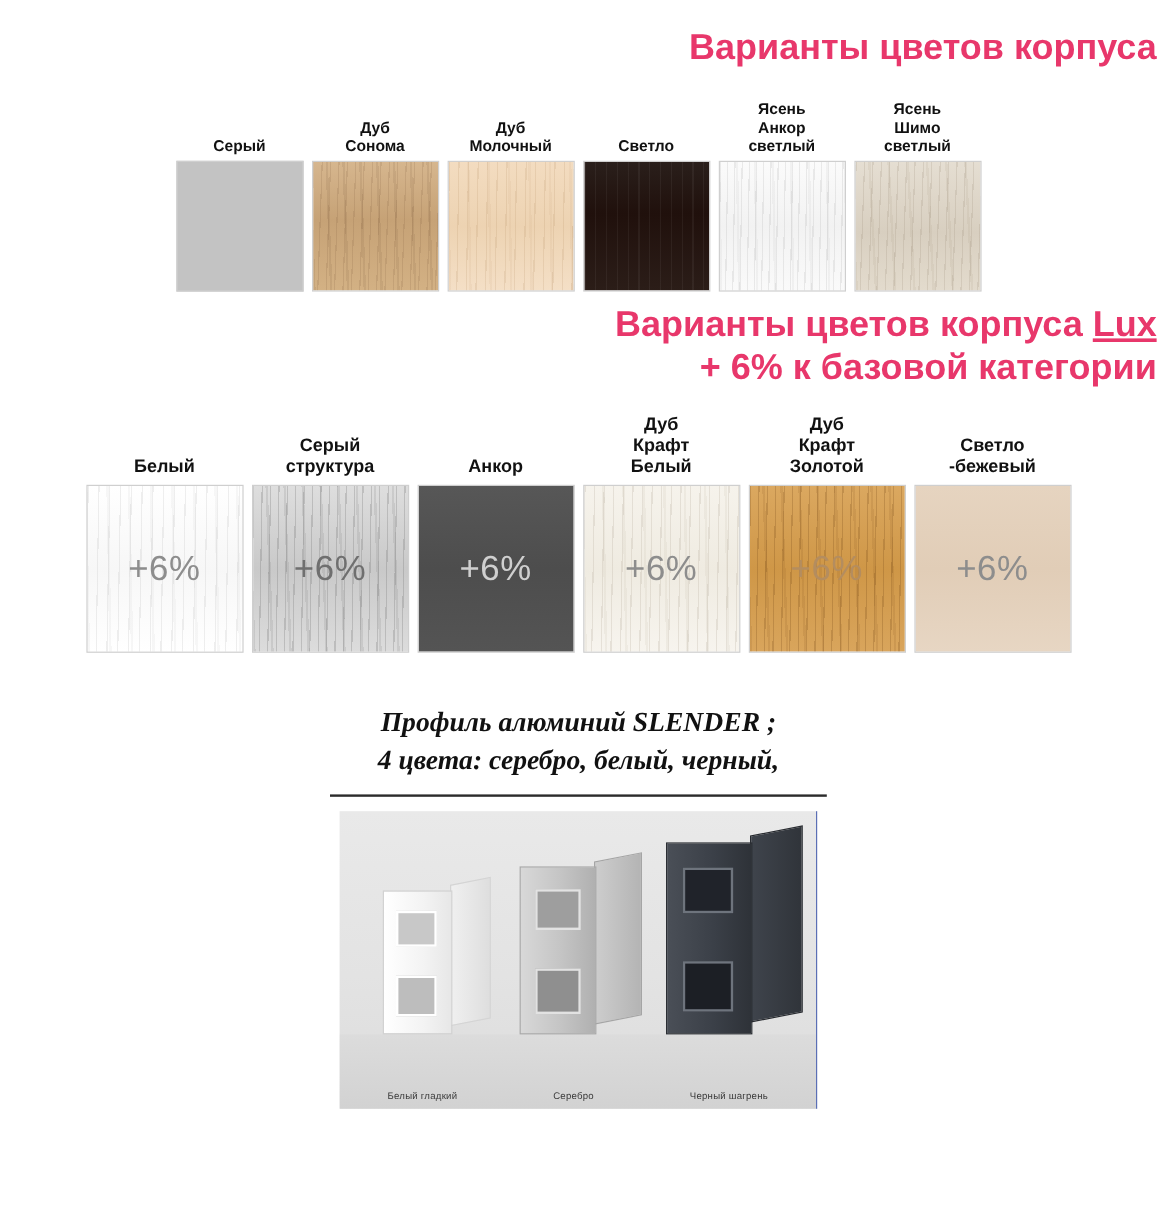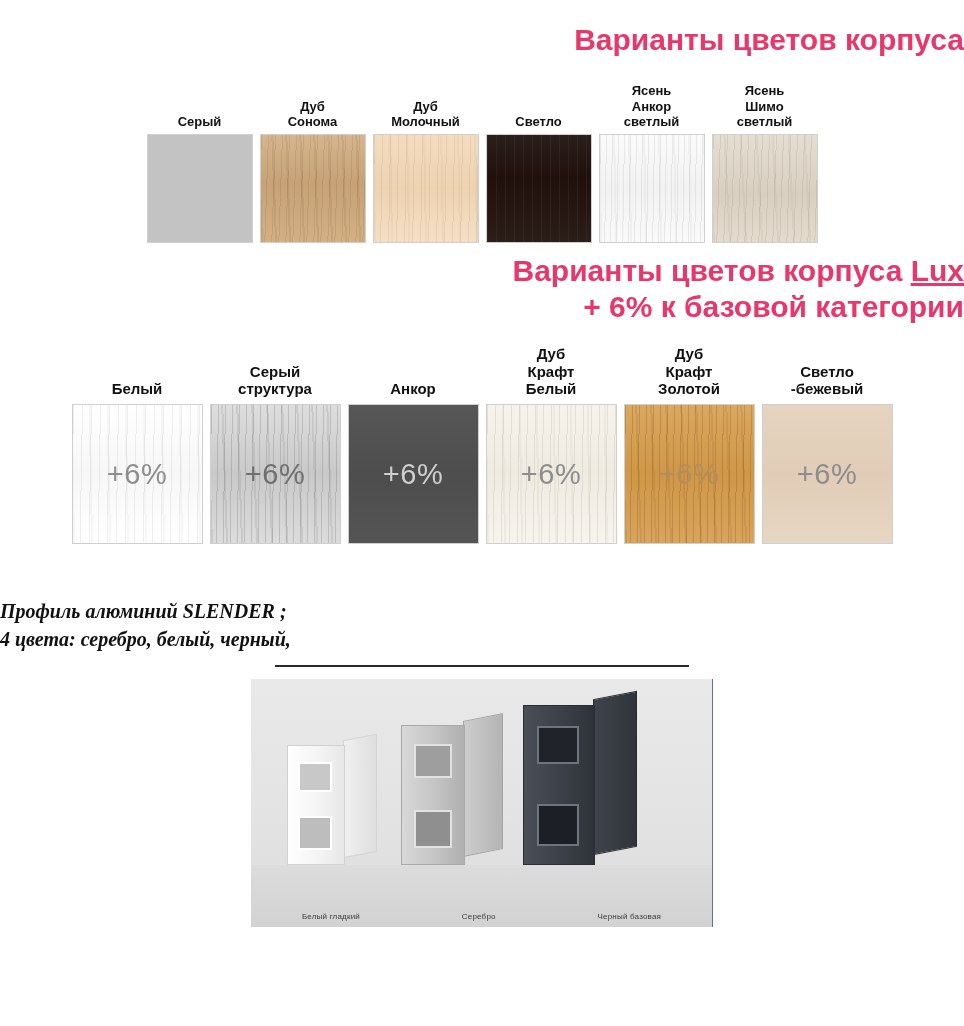--- a/index.html
+++ b/index.html
@@ -192,39 +192,39 @@
         rgba(140,90,35,0.16) 0px, rgba(140,90,35,0.16) 2px,
         rgba(255,255,255,0.0) 2px, rgba(255,255,255,0.0) 15px),
       linear-gradient(180deg, #dba860 0%, #cf9747 50%, #d9a55c 100%);
   }
   .tex-light-beige {
     background: linear-gradient(180deg, #e6d4c0 0%, #e1cdb7 50%, #e7d6c3 100%);
   }
 
   
   .profile-caption {
-    margin-top: 54px;
-    text-align: left;
+    margin-top: 42px;
+    text-align: center;
     font-family: "Liberation Serif", serif;
     font-style: italic;
     font-weight: bold;
-    font-size: 20px;
+    font-size: 23px;
     line-height: 1.38;
     color: #111;
   }
   .profile-rule {
     width: 414px;
     height: 2px;
     background: #2b2b2b;
     margin: 12px auto 0 auto;
   }
 
   
   .profile-photo {
-    width: 462px;
+    width: 398px;
     height: 248px;
     margin: 12px auto 0 auto;
     background: linear-gradient(180deg, #e9e9e9 0%, #e3e3e3 55%, #dcdcdc 100%);
     position: relative;
     overflow: hidden;
     border-right: 1px solid #5b6fb5;
     box-sizing: border-box;
     text-decoration: underline;
   }
   .profile-photo .floor {
@@ -488,15 +488,15 @@
     <div class="side"></div>
     <div class="front">
       <div class="slot"></div>
       <div class="slot2"></div>
     </div>
   </div>
 
   <div class="profile-caption-row">
     <span>Белый гладкий</span>
     <span>Серебро</span>
-    <span>Черный базовая</span>
+    <span>Черный шагрень</span>
   </div>
 </div>
 
 </body></html>

